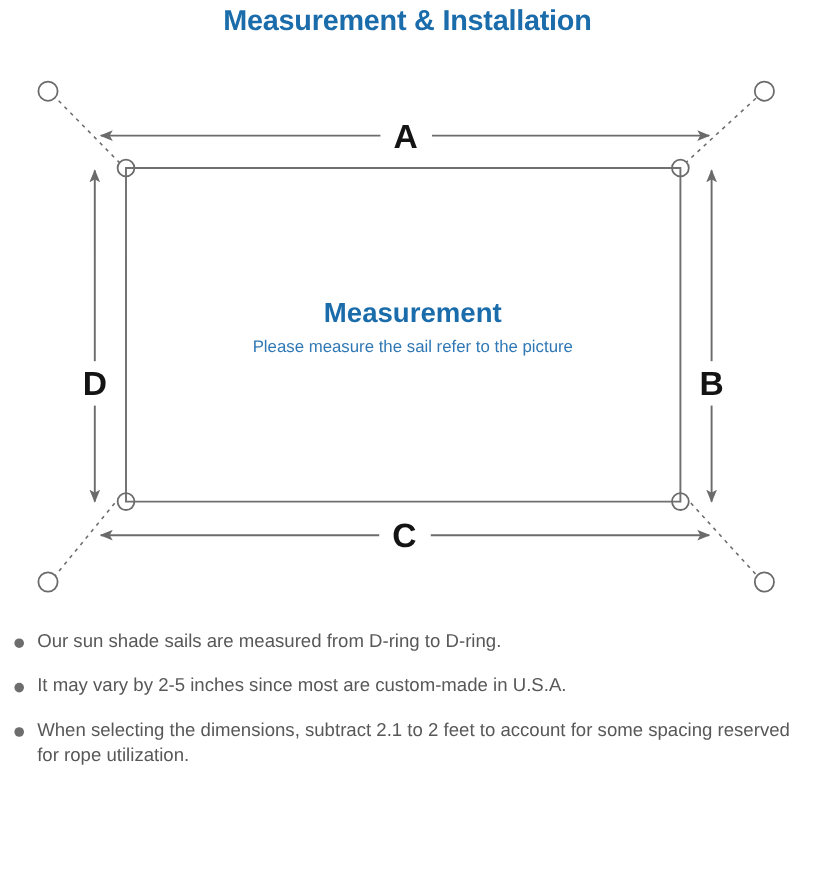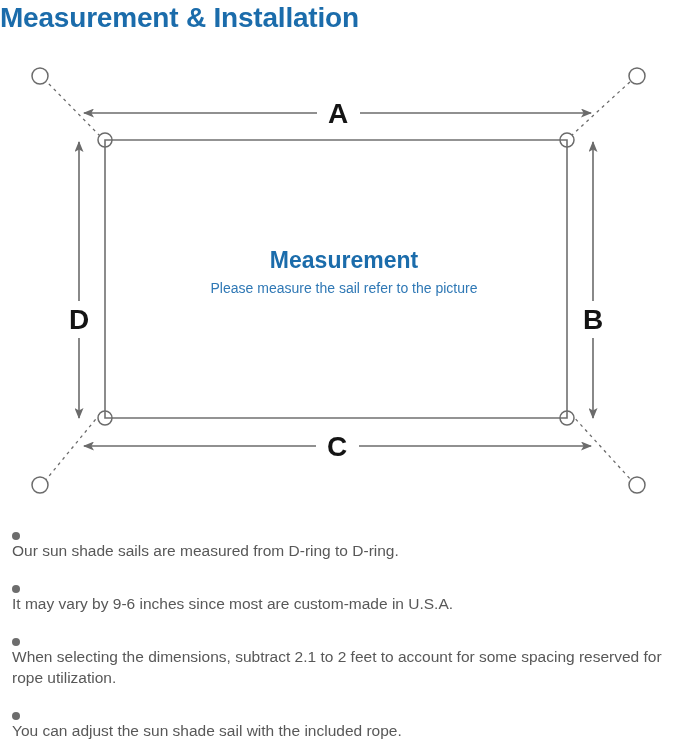--- a/index.html
+++ b/index.html
@@ -9,21 +9,22 @@
     font-family:"Liberation Sans", sans-serif;
     position:relative;
     overflow:hidden;
   }
   #page{position:relative;width:679px;height:739px;}
 
   
   .title{
     position:absolute;
     left:0;top:0;width:679px;
-    font-size:28px;
+    text-align:center;
+    font-size:24px;
     font-weight:bold;
     letter-spacing:-0.2px;
     color:#1b6cab;
     line-height:36px;
   }
 
   
   .diagram{position:absolute;left:0;top:48px;width:679px;height:470px;}
   .diagram svg{display:block;}
 
@@ -50,21 +51,20 @@
     position:absolute;
     left:0;top:524px;
     width:679px;
   }
   .note-row{
     display:flex;
     align-items:flex-start;
     margin-bottom:16px;
     padding-left:12px;
     padding-right:8px;
-    flex-direction:column;
   }
   .note-bullet{
     flex:0 0 auto;
     width:8px;height:8px;
     border-radius:50%;
     background:#6d6d6d;
     margin-top:8px;
     margin-right:11px;
   }
   .note-text{
@@ -149,25 +149,21 @@
     </svg>
   </div>
 
   <div class="notes">
     <div class="note-row">
       <span class="note-bullet"></span>
       <span class="note-text">Our sun shade sails are measured from D-ring to D-ring.</span>
     </div>
     <div class="note-row">
       <span class="note-bullet"></span>
-      <span class="note-text">It may vary by 9-6 inches since most are custom-made in U.S.A.</span>
+      <span class="note-text">It may vary by 2-5 inches since most are custom-made in U.S.A.</span>
     </div>
     <div class="note-row">
       <span class="note-bullet"></span>
       <span class="note-text">When selecting the dimensions, subtract 2.1 to 2 feet to account for some spacing reserved for rope utilization.</span>
-    </div>
-    <div class="note-row">
-      <span class="note-bullet"></span>
-      <span class="note-text">You can adjust the sun shade sail with the included rope.</span>
     </div>
   </div>
 
 </div>
 
 </body></html>

